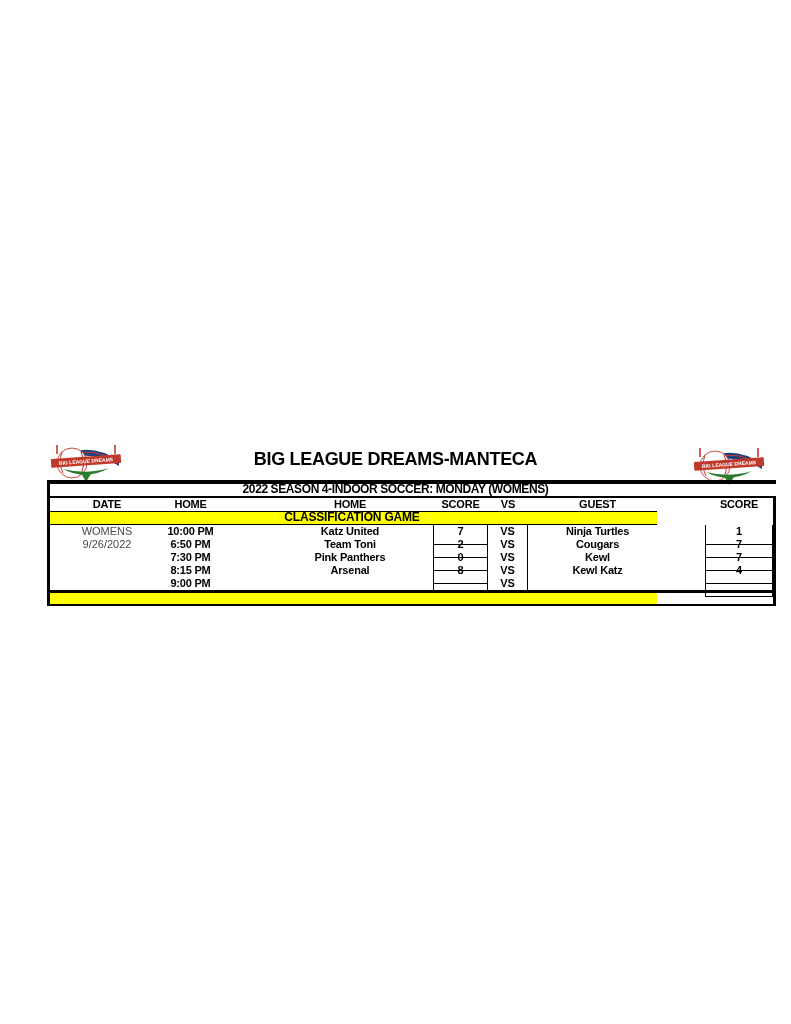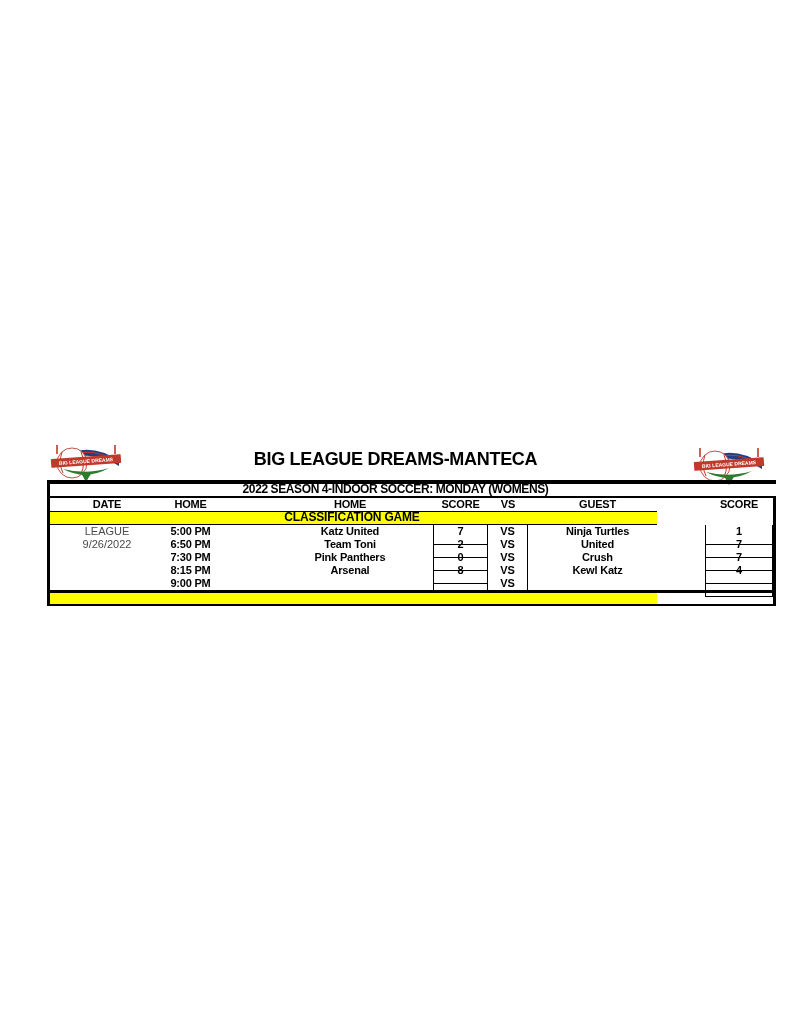--- a/index.html
+++ b/index.html
@@ -114,45 +114,45 @@
       <div class="cell c-vs hdr">VS</div>
       <div class="cell c-guest hdr">GUEST</div>
       <div class="cell c-gscore hdr">SCORE</div>
     </div>
 
     <div class="band band-classification">CLASSIFICATION GAME</div>
 
     <div class="body-rows">
 
       <div class="t-row">
-        <div class="cell c-date date-text">LEAGUE</div>
-        <div class="cell c-time">5:00 PM</div>
+        <div class="cell c-date date-text">WOMENS</div>
+        <div class="cell c-time">10:00 PM</div>
         <div class="cell c-home">Katz United</div>
         <div class="cell c-hscore">7</div>
         <div class="cell c-vs">VS</div>
         <div class="cell c-guest">Ninja Turtles</div>
         <div class="cell c-gscore">1</div>
       </div>
 
       <div class="t-row">
         <div class="cell c-date date-text">9/26/2022</div>
         <div class="cell c-time">6:50 PM</div>
         <div class="cell c-home">Team Toni</div>
         <div class="cell c-hscore">2</div>
         <div class="cell c-vs">VS</div>
-        <div class="cell c-guest">United</div>
+        <div class="cell c-guest">Cougars</div>
         <div class="cell c-gscore">7</div>
       </div>
 
       <div class="t-row">
         <div class="cell c-time">7:30 PM</div>
         <div class="cell c-home">Pink Panthers</div>
         <div class="cell c-hscore">0</div>
         <div class="cell c-vs">VS</div>
-        <div class="cell c-guest">Crush</div>
+        <div class="cell c-guest">Kewl</div>
         <div class="cell c-gscore">7</div>
       </div>
 
       <div class="t-row">
         <div class="cell c-time">8:15 PM</div>
         <div class="cell c-home">Arsenal</div>
         <div class="cell c-hscore">8</div>
         <div class="cell c-vs">VS</div>
         <div class="cell c-guest">Kewl Katz</div>
         <div class="cell c-gscore">4</div>

